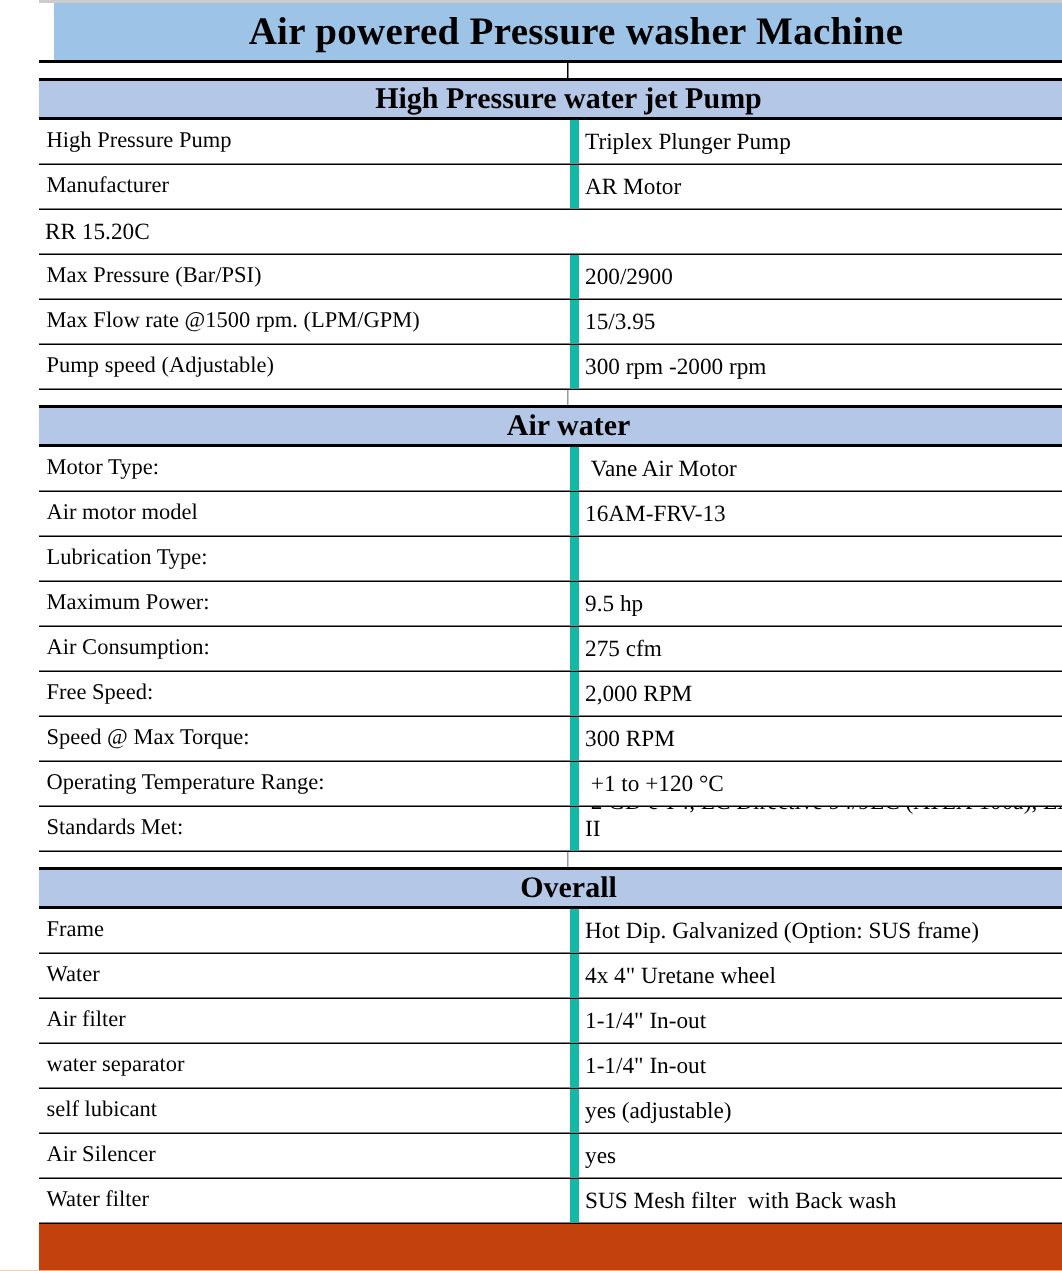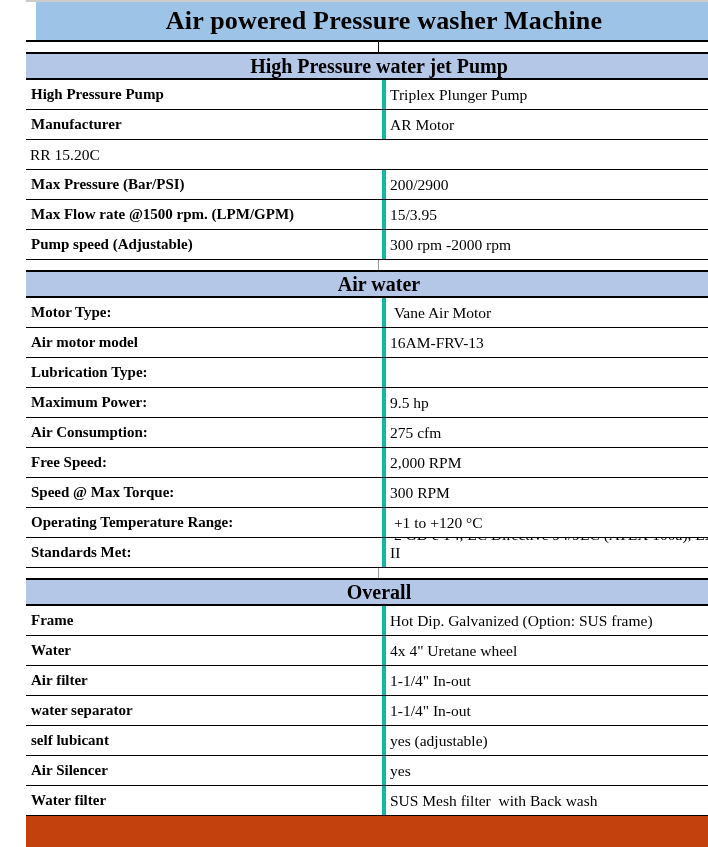--- a/index.html
+++ b/index.html
@@ -77,25 +77,25 @@
   .row {
     display: flex;
     height: 30px;
     border-bottom: 1px solid #000000;
     box-sizing: border-box;
     background: #ffffff;
   }
   .cell-label {
     width: 360px;
     box-sizing: border-box;
-    border-right: 4px solid #14b8a6;
+    border-right: 6px solid #14b8a6;
     display: flex;
     align-items: flex-end;
     padding: 0 2px 6px 5px;
-    font-weight: bold;
+    font-weight: normal;
     font-size: 15px;
     overflow: hidden;
   }
   .cell-value {
     flex: 1;
     display: flex;
     align-items: flex-end;
     padding: 4px 2px 5px 4px;
     font-size: 15.5px;
     white-space: pre-wrap;

